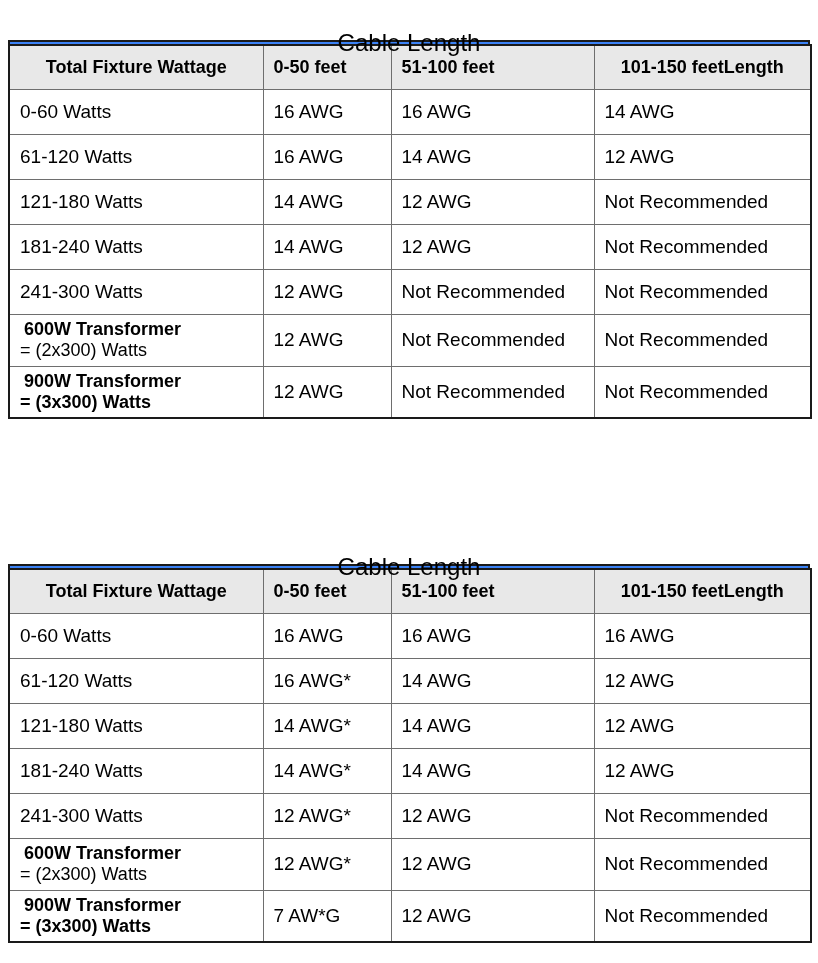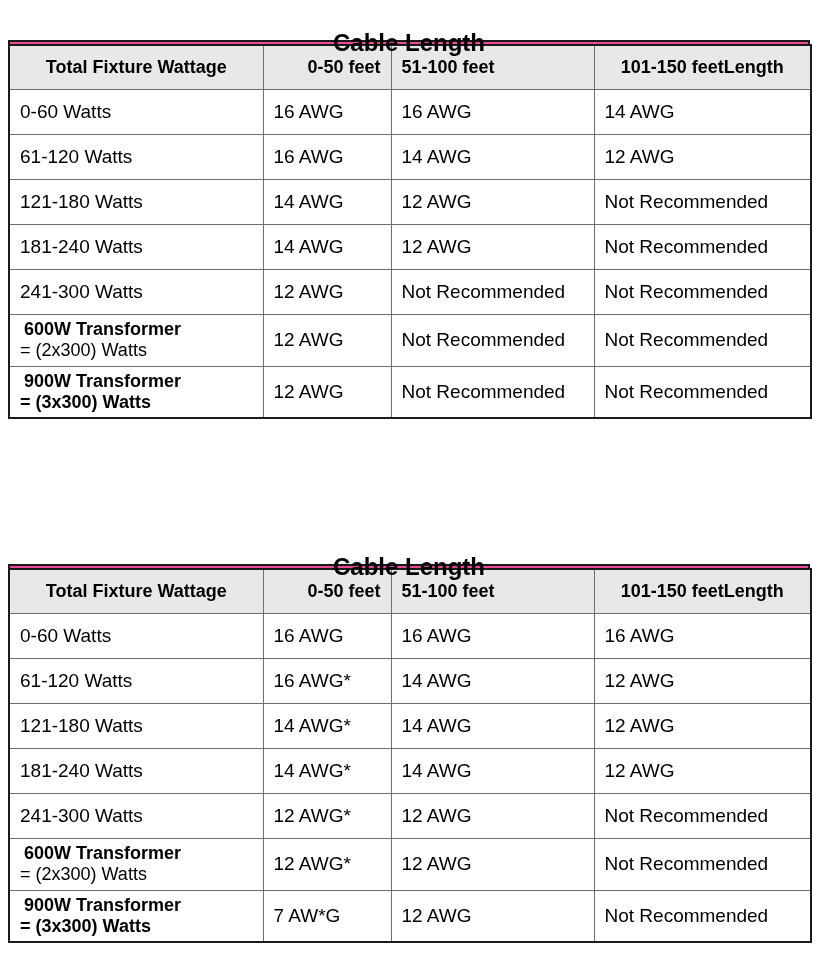--- a/index.html
+++ b/index.html
@@ -45,28 +45,28 @@
     justify-content: center;
     font-size: 24px;
     font-weight: bold;
     letter-spacing: 0.2px;
     background: #ffffff;
     padding-bottom: 2px;
   }
   .cable-length-head {
     flex: 1;
     box-sizing: border-box;
-    background: #ec4899;
+    background: #3b82f6;
     border: 2px solid #1a1a1a;
     border-bottom: none;
     display: flex;
     align-items: center;
     justify-content: center;
     font-size: 24px;
-    font-weight: bold;
+    font-weight: normal;
     margin-top: 40px;
   }
 
   
   table.wire-table {
     border-collapse: collapse;
     width: 802px;
     table-layout: fixed;
     border: 2px solid #1a1a1a;
   }
@@ -81,21 +81,21 @@
   }
   table.wire-table tr.head-row th {
     background: #e8e8e8;
     font-size: 18px;
     font-weight: bold;
     height: 44px;
     border-top: 2px solid #1a1a1a;
     border-bottom: 1px solid #6e6e6e;
   }
   table.wire-table tr.head-row th.c0 { text-align: center; }
-  table.wire-table tr.head-row th.c1 { text-align: right; margin-left: 25px; }
+  table.wire-table tr.head-row th.c1 { text-align: left; margin-left: 25px; }
   table.wire-table tr.head-row th.c2 { text-align: left; }
   table.wire-table tr.head-row th.c3 { text-align: center; }
 
   table.wire-table tr.data-row td {
     font-size: 19px;
     height: 45px;
   }
   table.wire-table tr.data-row.tall td {
     height: 52px;
   }

